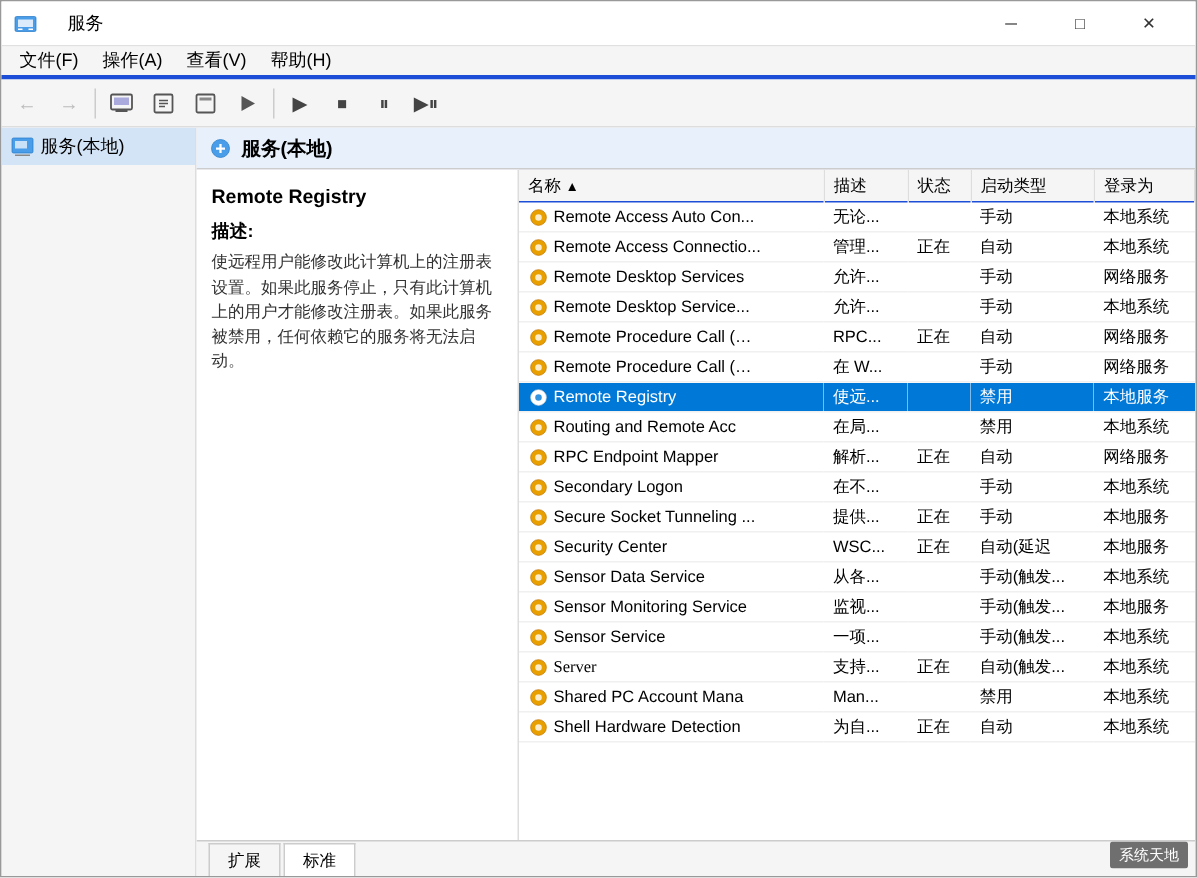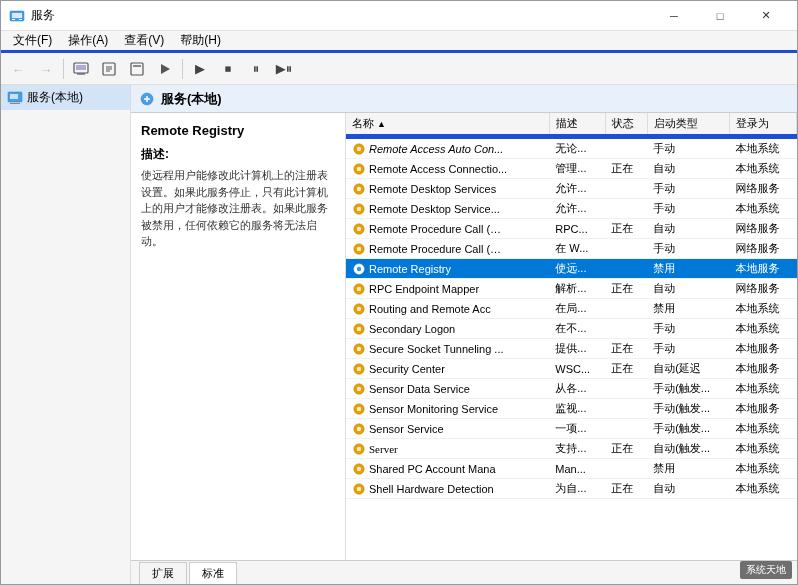--- a/index.html
+++ b/index.html
@@ -29,21 +29,21 @@
       align-items: center;
       justify-content: space-between;
       padding: 0 8px;
       border-bottom: 1px solid #e0e0e0;
       user-select: none;
     }
 
     .title-bar-left {
       display: flex;
       align-items: center;
-      gap: 6px;
+      gap: 20px;
     }
 
     .title-bar-icon {
       width: 16px;
       height: 16px;
     }
 
     .title-bar-title {
       font-size: 12px;
       color: #000;
@@ -215,21 +215,21 @@
       overflow-x: hidden;
     }
 
     .services-table {
       width: 100%;
       border-collapse: collapse;
     }
 
     .services-table thead tr {
       background: #f5f5f5;
-      border-bottom: 5px solid #1d4ed8;
+      border-bottom: 1px solid #1d4ed8;
       position: sticky;
       top: 0;
     }
 
     .services-table thead th {
       text-align: left;
       padding: 3px 6px;
       font-size: 11px;
       font-weight: normal;
       border-right: 1px solid #ddd;
@@ -412,21 +412,21 @@
                   <span>名称</span> <span style="font-size:9px;">▲</span>
                 </th>
                 <th>描述</th>
                 <th>状态</th>
                 <th>启动类型</th>
                 <th>登录为</th>
               </tr>
             </thead>
             <tbody id="services-tbody">
             <tr>
-                  <td style="min-width: 170px; max-width: 185px; font-style: italic;">
+                  <td style="min-width: 170px; max-width: 185px;">
                     <div class="name-cell">
                       <svg width="14" height="14" viewBox="0 0 16 16" style="margin-right: 3px; flex-shrink: 0; vertical-align: middle;">
                         <circle cx="8" cy="8" r="6" fill="#e8a000" stroke="#c07000" stroke-width="0.5"></circle>
                         <path d="M8 5.5a2.5 2.5 0 100 5 2.5 2.5 0 000-5z" fill="#fff" opacity="0.8"></path>
                       </svg>
                       <span style="overflow: hidden; text-overflow: ellipsis;">Remote Access Auto Con...</span>
                     </div>
                   </td>
                   <td style="max-width: 60px;">无论...</td>
                   <td style="max-width: 40px;"></td>
@@ -523,42 +523,42 @@
                   <td style="max-width: 85px;">禁用</td>
                   <td style="max-width: 70px;">本地服务</td>
                 </tr>
                 <tr>
                   <td style="min-width: 170px; max-width: 185px;">
                     <div class="name-cell">
                       <svg width="14" height="14" viewBox="0 0 16 16" style="margin-right: 3px; flex-shrink: 0; vertical-align: middle;">
                         <circle cx="8" cy="8" r="6" fill="#e8a000" stroke="#c07000" stroke-width="0.5"></circle>
                         <path d="M8 5.5a2.5 2.5 0 100 5 2.5 2.5 0 000-5z" fill="#fff" opacity="0.8"></path>
                       </svg>
+                      <span style="overflow: hidden; text-overflow: ellipsis;">Routing and Remote Acc</span>
+                    </div>
+                  </td>
+                  <td style="max-width: 60px;">在局...</td>
+                  <td style="max-width: 40px;"></td>
+                  <td style="max-width: 85px;">禁用</td>
+                  <td style="max-width: 70px;">本地系统</td>
+                </tr>
+                <tr>
+                  <td style="min-width: 170px; max-width: 185px;">
+                    <div class="name-cell">
+                      <svg width="14" height="14" viewBox="0 0 16 16" style="margin-right: 3px; flex-shrink: 0; vertical-align: middle;">
+                        <circle cx="8" cy="8" r="6" fill="#e8a000" stroke="#c07000" stroke-width="0.5"></circle>
+                        <path d="M8 5.5a2.5 2.5 0 100 5 2.5 2.5 0 000-5z" fill="#fff" opacity="0.8"></path>
+                      </svg>
                       <span style="overflow: hidden; text-overflow: ellipsis;">RPC Endpoint Mapper</span>
                     </div>
                   </td>
                   <td style="max-width: 60px;">解析...</td>
                   <td style="max-width: 40px;">正在</td>
                   <td style="max-width: 85px;">自动</td>
                   <td style="max-width: 70px;">网络服务</td>
-                </tr>
-                <tr>
-                  <td style="min-width: 170px; max-width: 185px;">
-                    <div class="name-cell">
-                      <svg width="14" height="14" viewBox="0 0 16 16" style="margin-right: 3px; flex-shrink: 0; vertical-align: middle;">
-                        <circle cx="8" cy="8" r="6" fill="#e8a000" stroke="#c07000" stroke-width="0.5"></circle>
-                        <path d="M8 5.5a2.5 2.5 0 100 5 2.5 2.5 0 000-5z" fill="#fff" opacity="0.8"></path>
-                      </svg>
-                      <span style="overflow: hidden; text-overflow: ellipsis;">Routing and Remote Acc</span>
-                    </div>
-                  </td>
-                  <td style="max-width: 60px;">在局...</td>
-                  <td style="max-width: 40px;"></td>
-                  <td style="max-width: 85px;">禁用</td>
-                  <td style="max-width: 70px;">本地系统</td>
                 </tr>
                 <tr>
                   <td style="min-width: 170px; max-width: 185px;">
                     <div class="name-cell">
                       <svg width="14" height="14" viewBox="0 0 16 16" style="margin-right: 3px; flex-shrink: 0; vertical-align: middle;">
                         <circle cx="8" cy="8" r="6" fill="#e8a000" stroke="#c07000" stroke-width="0.5"></circle>
                         <path d="M8 5.5a2.5 2.5 0 100 5 2.5 2.5 0 000-5z" fill="#fff" opacity="0.8"></path>
                       </svg>
                       <span style="overflow: hidden; text-overflow: ellipsis;">Secondary Logon</span>
                     </div>

